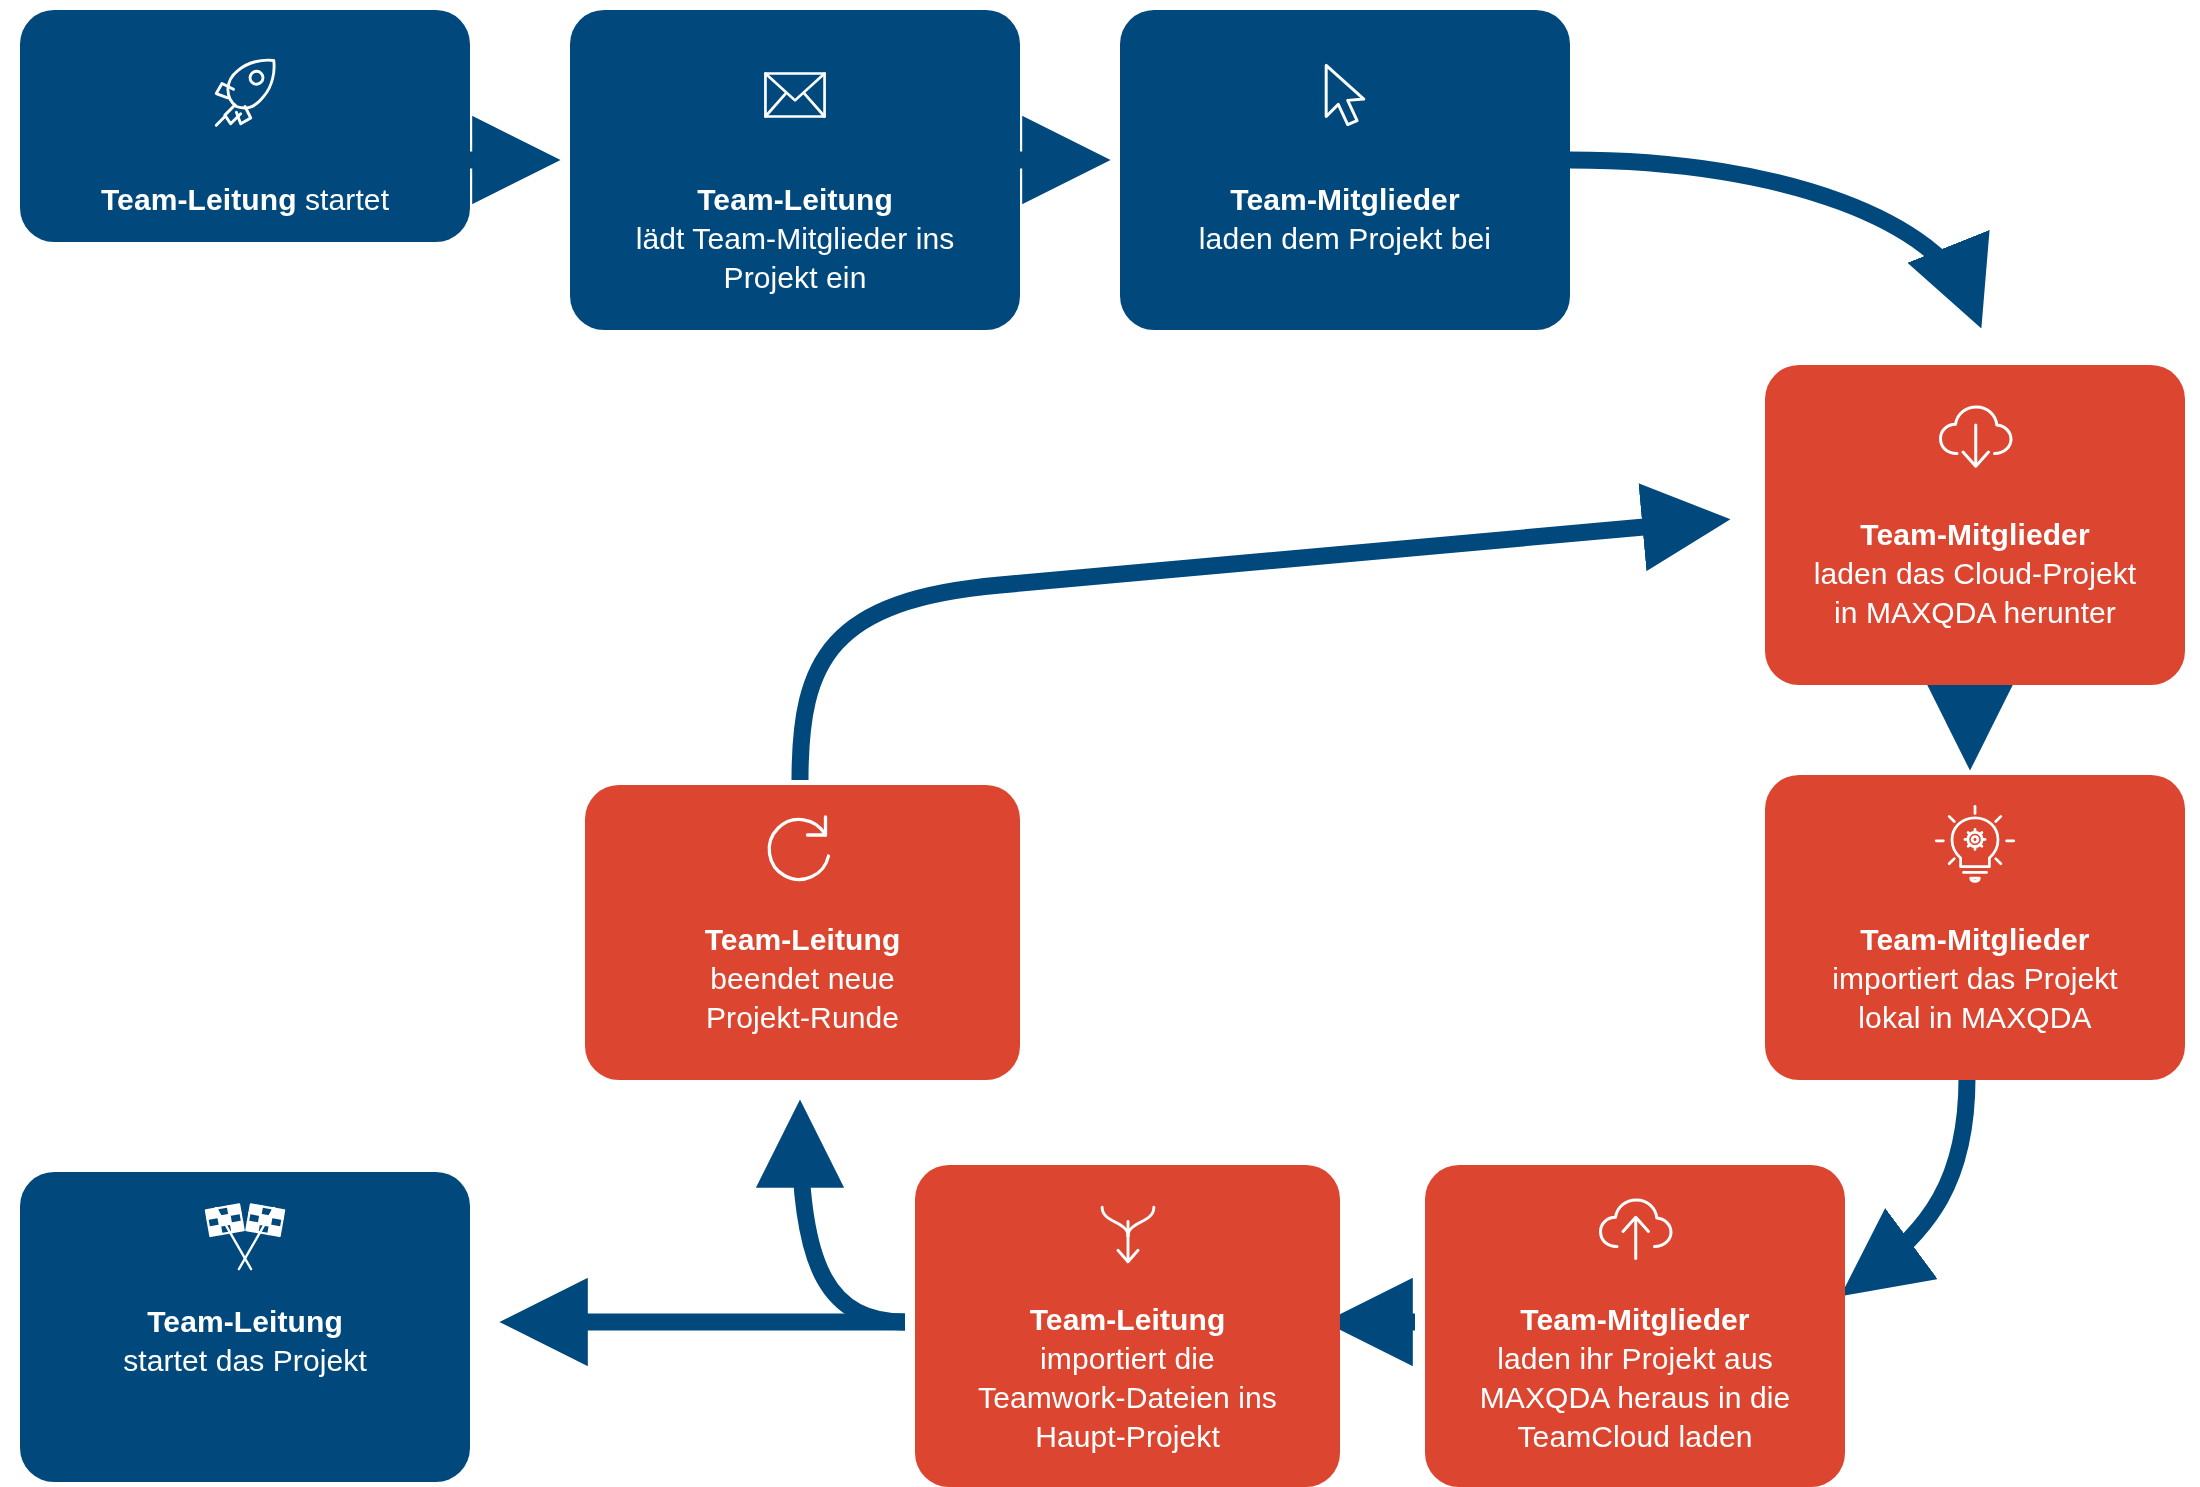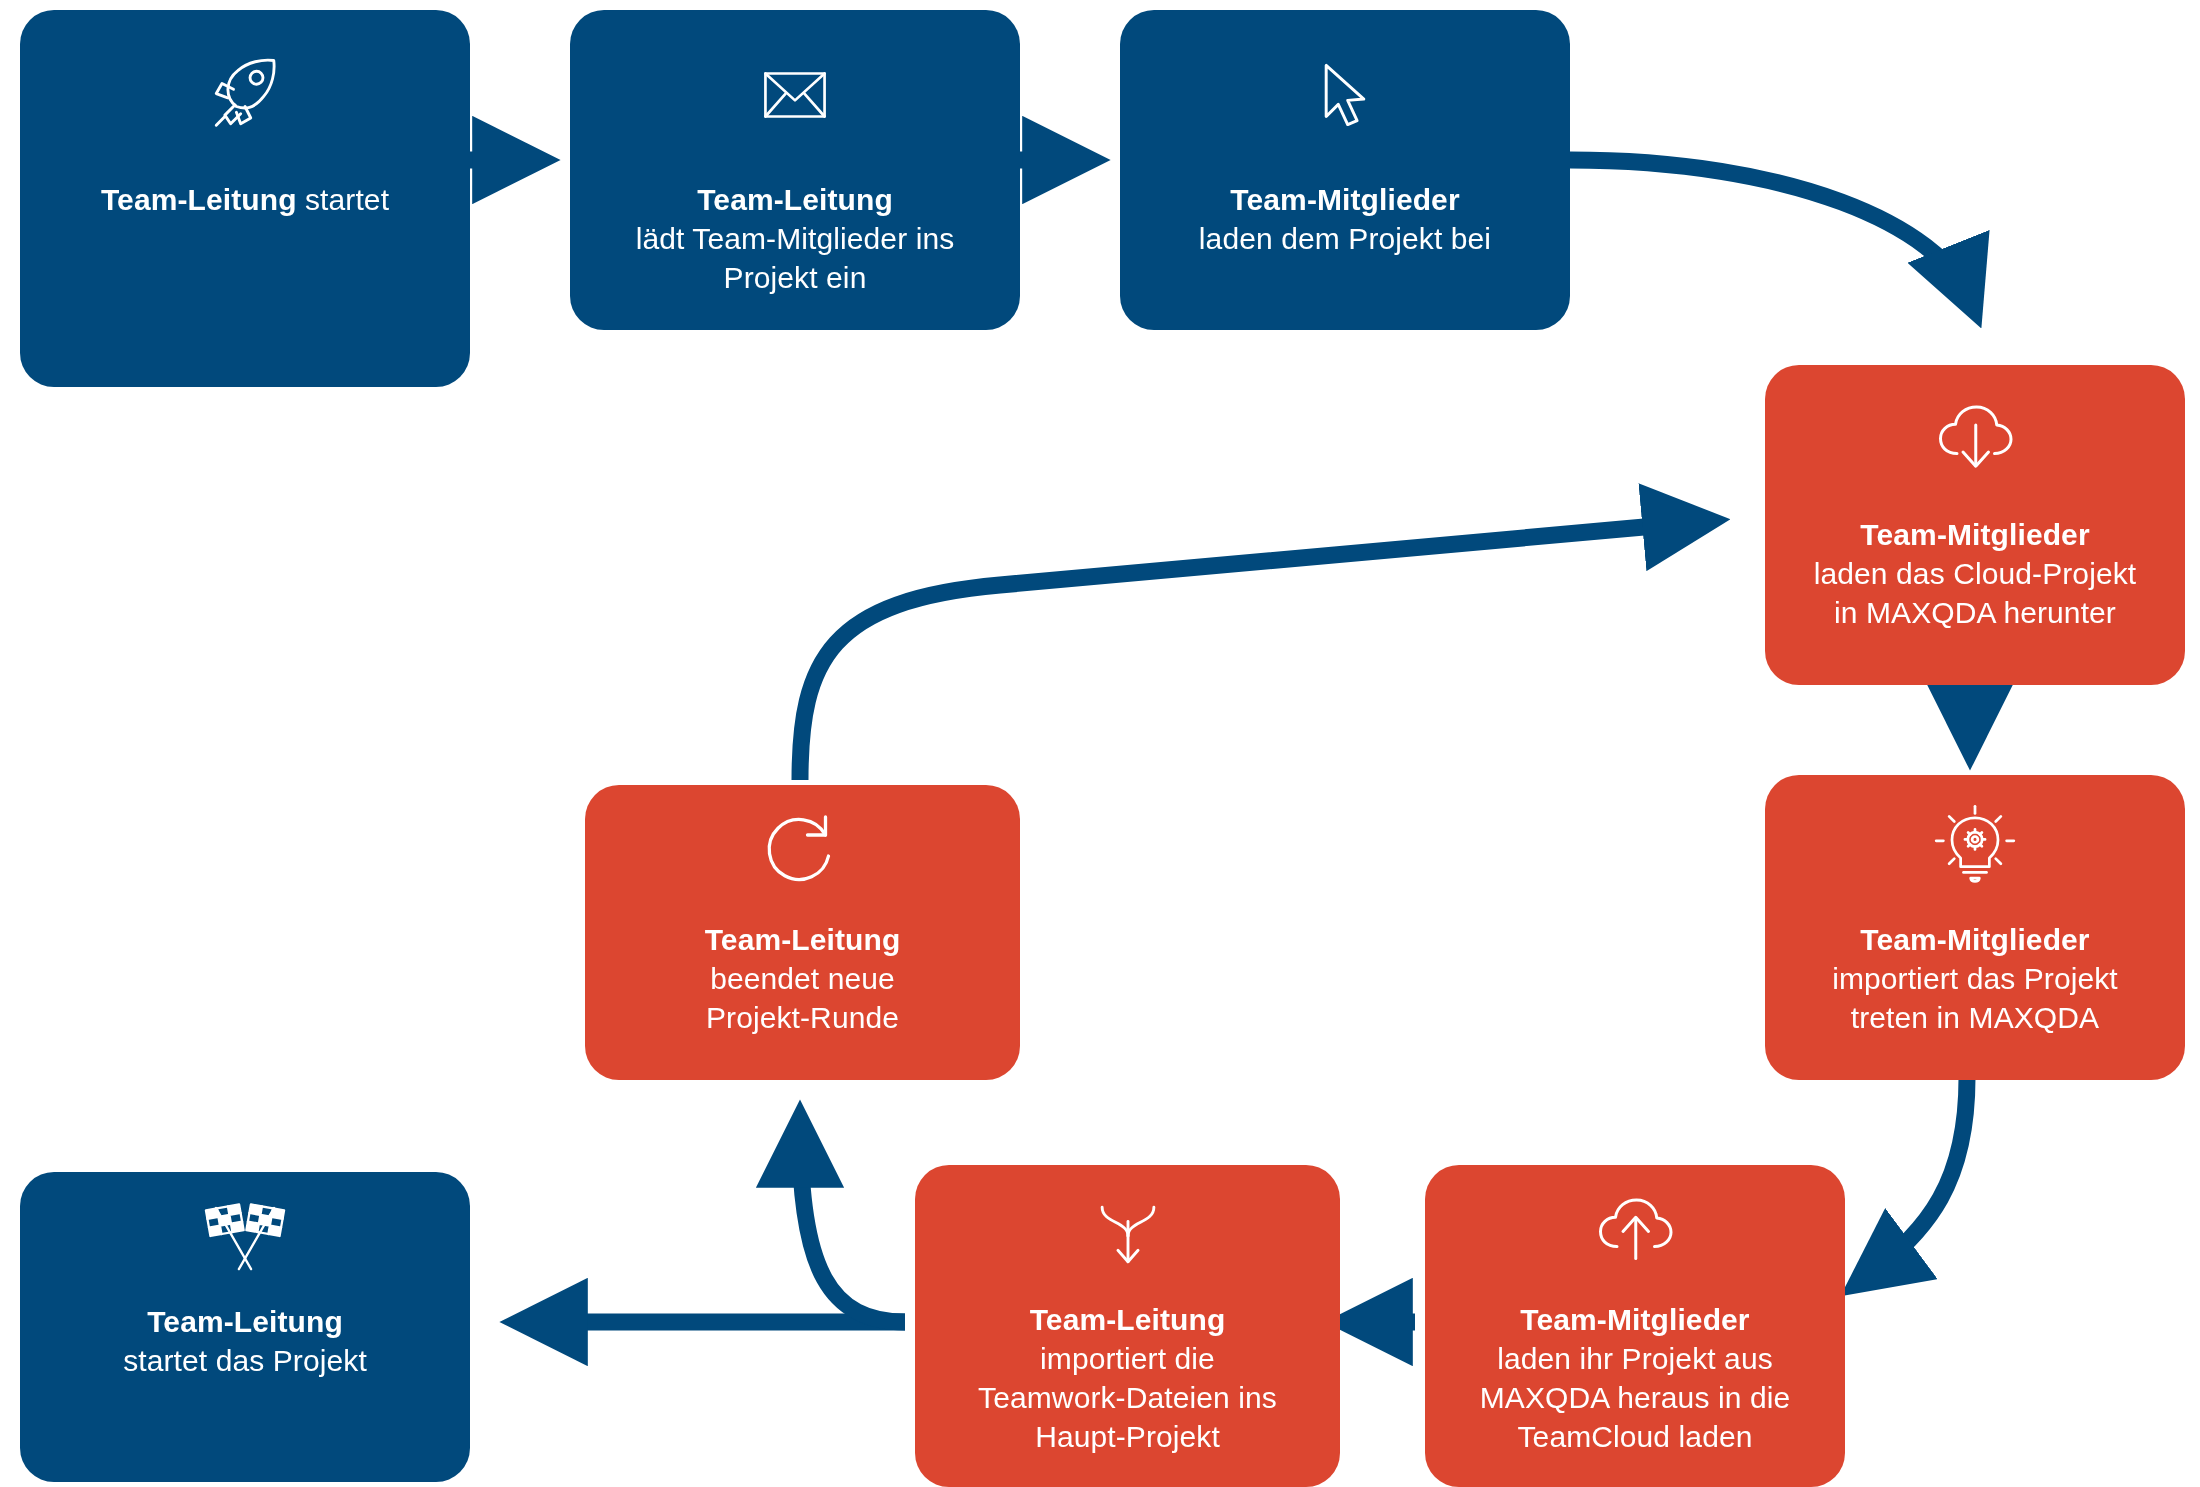--- a/index.html
+++ b/index.html
@@ -93,21 +93,21 @@
 
     <g>
       <path d="M905,1322 C830,1322 800,1270 800,1130" stroke="#01497c" stroke-width="17" fill="none" marker-end="url(#ah)"></path>
     </g>
 
     <g>
       <path d="M800,780 C800,660 830,600 1000,585 L1700,522" stroke="#01497c" stroke-width="17" fill="none" marker-end="url(#ah)"></path>
     </g>
   </svg>
 
-  <div class="node" style="left:20px; top:10px; width:450px; height:377px; background:#01497c;">
+  <div class="node" style="left:20px; top:10px; width:450px; height:232px; background:#01497c;">
     <div class="icon-wrap" style="height:170px;">
       <svg width="92" height="92" viewBox="0 0 64 64" fill="none" stroke="#ffffff" stroke-width="2" stroke-linecap="round" stroke-linejoin="round">
         <path d="M26,40 C18,34 18,22 27,15 C34,9 44,7 52,8 C53,16 51,26 45,33 C38,42 32,42 26,40 Z"></path>
         <circle cx="40" cy="20" r="4.5"></circle>
         <path d="M25,39 L18,46 L22,52 L29,45"></path>
         <path d="M24,28 L16,24 L12,31 L20,34"></path>
         <path d="M32,40 L36,48 L29,52 L26,44"></path>
         <path d="M18,47 L12,53"></path>
       </svg>
     </div>
@@ -173,21 +173,21 @@
         <path d="M50,10 L46.4,13.6"></path>
         <path d="M5,27 L10,27"></path>
         <path d="M54,27 L59,27"></path>
         <path d="M14,43 L17.6,39.4"></path>
         <path d="M50,43 L46.4,39.4"></path>
       </svg>
     </div>
     <div class="label">
       <span class="ln"><b class="lead">Team-Mitglieder</b></span>
       <span class="ln">importiert das Projekt</span>
-      <span class="ln">treten in MAXQDA</span>
+      <span class="ln">lokal in MAXQDA</span>
     </div>
   </div>
 
   <div class="node" style="left:1425px; top:1165px; width:420px; height:322px; background:#dc4630;">
     <div class="icon-wrap" style="height:135px;">
       <svg width="96" height="96" viewBox="0 0 64 64" fill="none" stroke="#ffffff" stroke-width="2" stroke-linecap="round" stroke-linejoin="round">
         <path d="M20,41 C13,41 9,36.5 9,31 C9,25.5 13.5,21.5 19,21.5 C20,14.5 26,10 33,10 C40.5,10 46,15.5 46.5,22 C52,22.5 56,26.5 56,31.5 C56,36.5 51.5,41 45,41"></path>
         <path d="M32.5,49 L32.5,22"></path>
         <path d="M24,31 L32.5,21.5 L41,31"></path>
       </svg>

